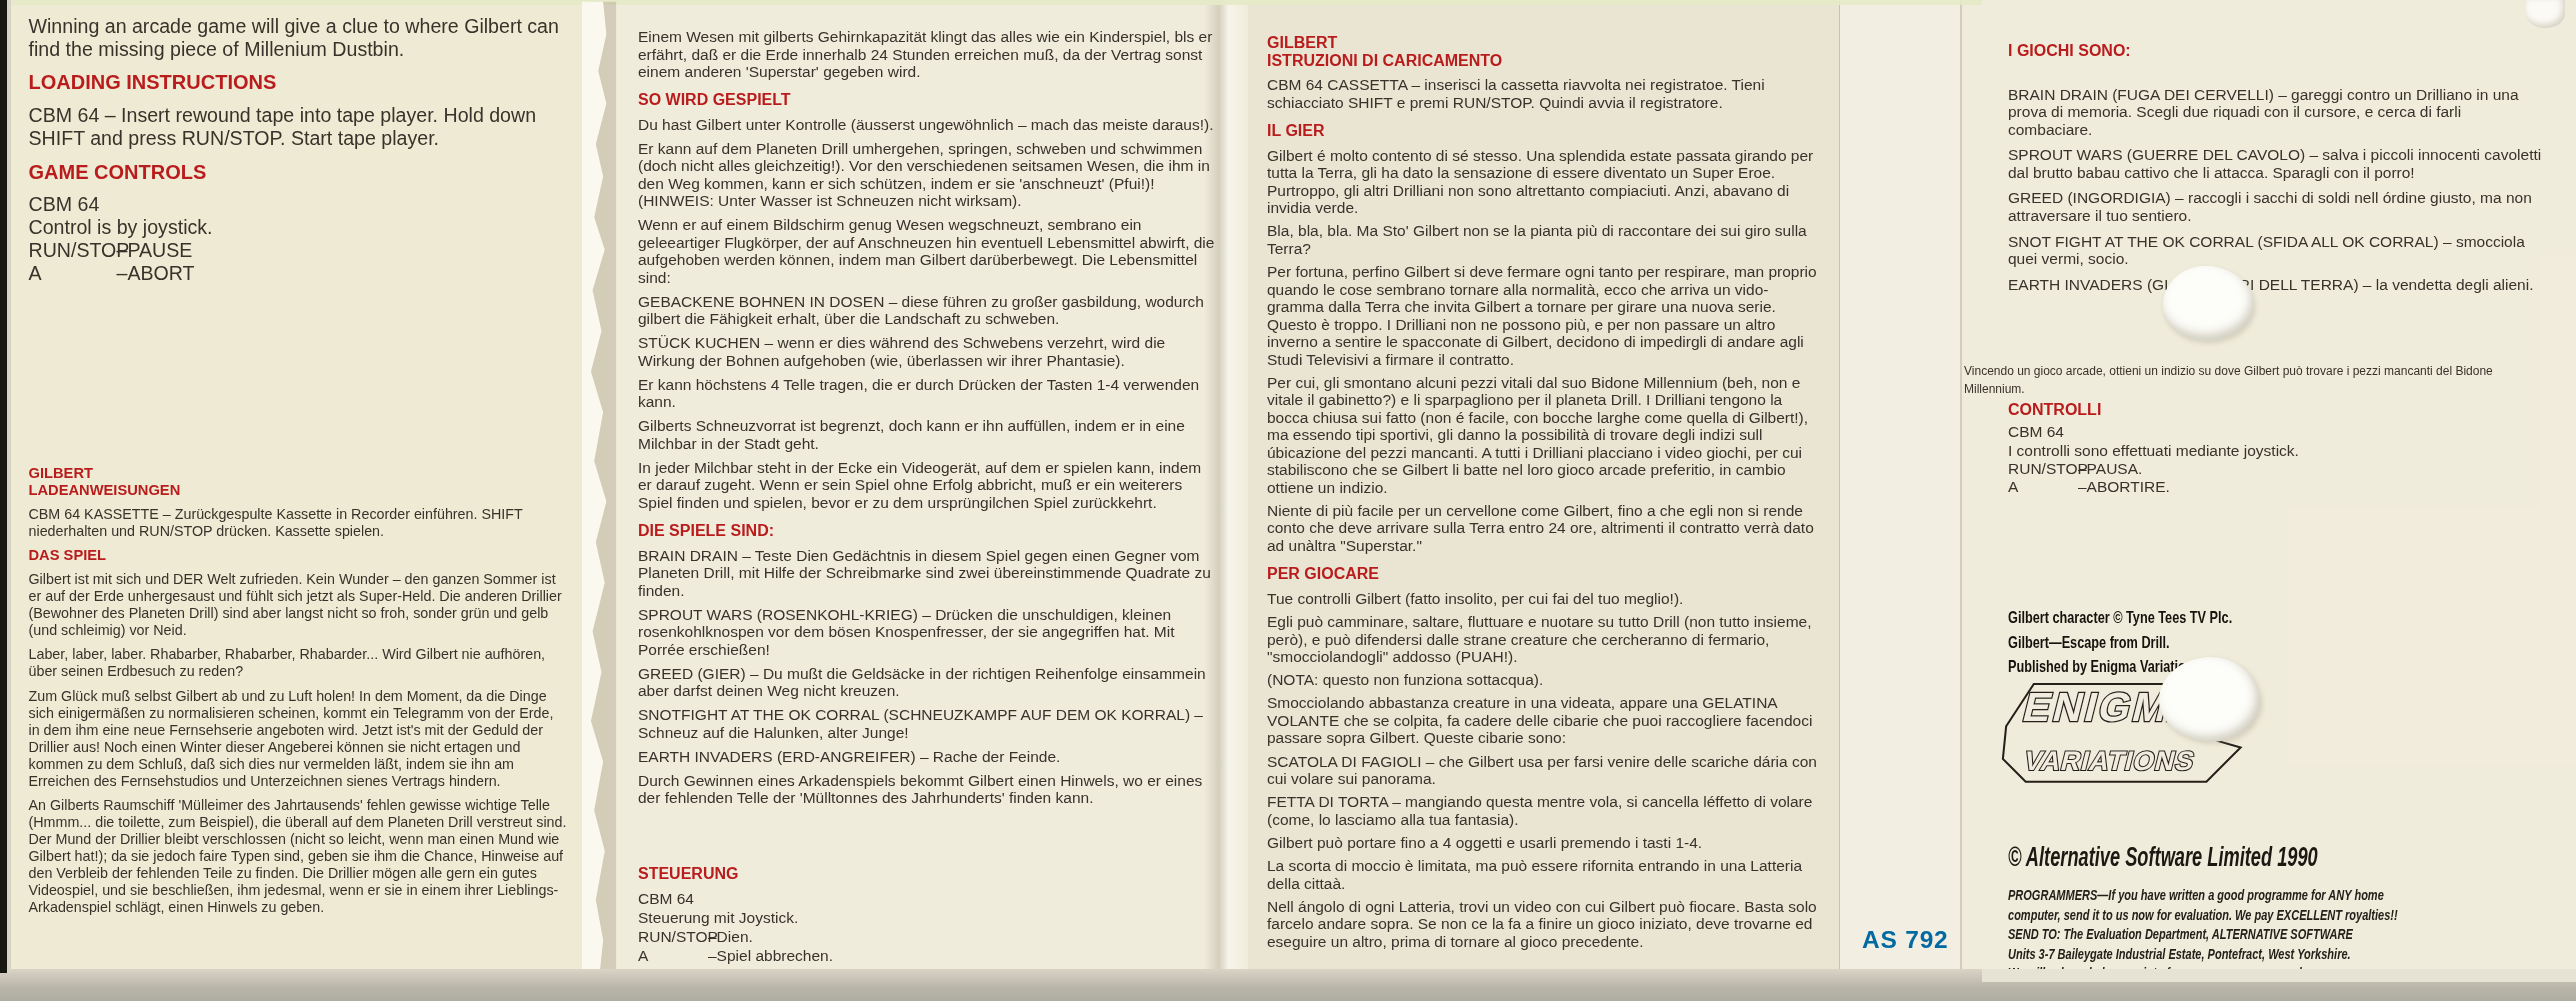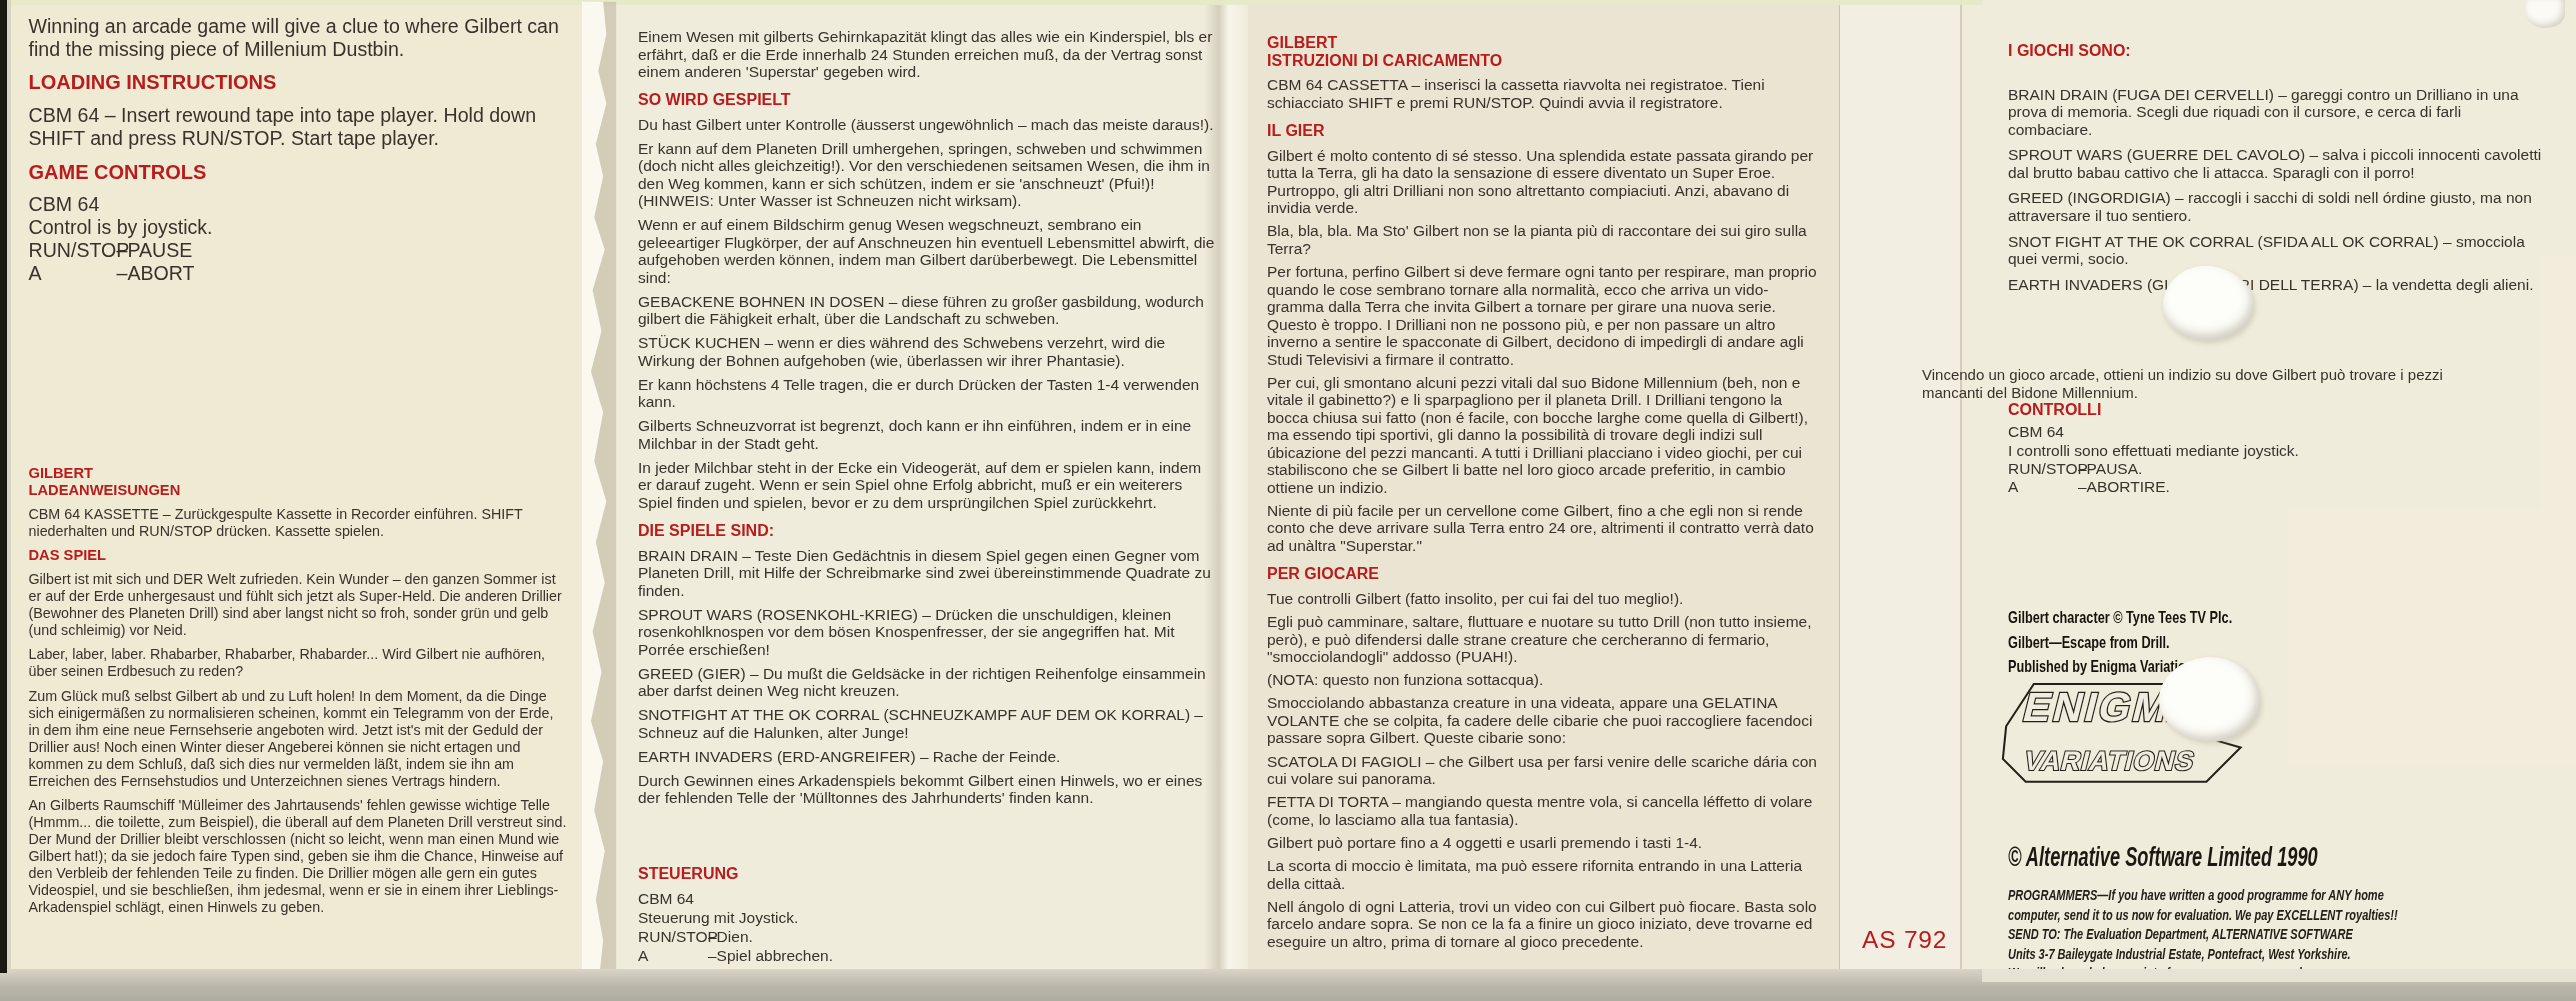--- a/index.html
+++ b/index.html
@@ -52,32 +52,32 @@
   #p2b .h3{font-size:16px;margin:0 0 5.7px;}
   #p2b .k{width:70px;flex:none;}
   #p3{left:1267px;top:34px;width:558px;font-size:15.5px;line-height:17.5px;}
   #p3 p{margin:0 0 5.7px;}
   #p3 .h3{font-size:16px;}
   #p3 .h3b{margin:10.6px 0 7.3px;}
   #p3 .titlegap{height:7.3px;}
   #p4games{left:2008px;top:42px;width:540px;font-size:15.5px;line-height:17.5px;}
   #p4games .h3{font-size:16px;margin:0 0 26px;}
   #p4games p{margin:0 0 8.2px;}
-  #p4win{left:1922px;top:351px;width:540px;font-size:15px;line-height:17.5px;}
+  #p4win{left:1964px;top:351px;width:540px;font-size:12px;line-height:17.5px;}
   #p4ctrl{left:2008px;top:401px;width:540px;font-size:15.5px;line-height:18.3px;}
   #p4ctrl .h3{font-size:16px;margin:0 0 4px;}
   #p4ctrl .k{width:70px;flex:none;}
   #p4credits{left:2008px;top:605px;font-size:16.3px;font-weight:700;line-height:24.5px;
     color:#16120d;transform:scaleX(.78);transform-origin:0 0;white-space:nowrap;}
   #p4logo{left:1998px;top:679px;width:254px;height:106px;}
   #p4copy{left:2008px;top:840px;font-size:28.5px;font-style:italic;font-weight:700;
     color:#1c1812;transform:scaleX(.64);transform-origin:0 0;white-space:nowrap;}
   #p4prog{left:2008px;top:886px;font-size:14.7px;font-weight:700;font-style:italic;
     line-height:19.6px;color:#23201a;transform:scaleX(.75);transform-origin:0 0;white-space:nowrap;}
-  #spinecode{left:1862px;top:926px;font-size:24.5px;font-weight:400;letter-spacing:0.8px;color:#b91c1c;}
+  #spinecode{left:1862px;top:926px;font-size:24.5px;font-weight:700;letter-spacing:0.8px;color:#0369a1;}
 </style>
 </head>
 <body>
 
 <div class="paper">
   <div class="tint" id="tint1"></div>
   <div class="tint" id="tint2"></div>
   <div class="tint" id="tint3"></div>
   <div class="tint" id="tint4"></div>
   <div class="abs" id="spine"></div>
@@ -116,21 +116,21 @@
   <section class="panel" id="p2a">
     <p>Einem Wesen mit gilberts Gehirnkapazität klingt das alles wie ein Kinderspiel, bls er erfährt, daß er die Erde innerhalb 24 Stunden erreichen muß, da der Vertrag sonst einem anderen 'Superstar' gegeben wird.</p>
     <div class="h h3">SO WIRD GESPIELT</div>
     <p>Du hast Gilbert unter Kontrolle (äusserst ungewöhnlich – mach das meiste daraus!).</p>
     <p>Er kann auf dem Planeten Drill umhergehen, springen, schweben und schwimmen (doch nicht alles gleichzeitig!). Vor den verschiedenen seitsamen Wesen, die ihm in den Weg kommen, kann er sich schützen, indem er sie 'anschneuzt' (Pfui!)!</p>
     <p class="joined">(HINWEIS: Unter Wasser ist Schneuzen nicht wirksam).</p>
     <p>Wenn er auf einem Bildschirm genug Wesen wegschneuzt, sembrano ein geleeartiger Flugkörper, der auf Anschneuzen hin eventuell Lebensmittel abwirft, die aufgehoben werden können, indem man Gilbert darüberbewegt. Die Lebensmittel sind:</p>
     <p>GEBACKENE BOHNEN IN DOSEN – diese führen zu großer gasbildung, wodurch gilbert die Fähigkeit erhalt, über die Landschaft zu schweben.</p>
     <p>STÜCK KUCHEN – wenn er dies während des Schwebens verzehrt, wird die Wirkung der Bohnen aufgehoben (wie, überlassen wir ihrer Phantasie).</p>
     <p>Er kann höchstens 4 Telle tragen, die er durch Drücken der Tasten 1-4 verwenden kann.</p>
-    <p>Gilberts Schneuzvorrat ist begrenzt, doch kann er ihn einführen, indem er in eine Milchbar in der Stadt geht.</p>
+    <p>Gilberts Schneuzvorrat ist begrenzt, doch kann er ihn auffüllen, indem er in eine Milchbar in der Stadt geht.</p>
     <p>In jeder Milchbar steht in der Ecke ein Videogerät, auf dem er spielen kann, indem er darauf zugeht. Wenn er sein Spiel ohne Erfolg abbricht, muß er ein weiterers Spiel finden und spielen, bevor er zu dem ursprüngilchen Spiel zurückkehrt.</p>
     <div class="h h3">DIE SPIELE SIND:</div>
     <p>BRAIN DRAIN – Teste Dien Gedächtnis in diesem Spiel gegen einen Gegner vom Planeten Drill, mit Hilfe der Schreibmarke sind zwei übereinstimmende Quadrate zu finden.</p>
     <p>SPROUT WARS (ROSENKOHL-KRIEG) – Drücken die unschuldigen, kleinen rosenkohlknospen vor dem bösen Knospenfresser, der sie angegriffen hat. Mit Porrée erschießen!</p>
     <p>GREED (GIER) – Du mußt die Geldsäcke in der richtigen Reihenfolge einsammein aber darfst deinen Weg nicht kreuzen.</p>
     <p>SNOTFIGHT AT THE OK CORRAL (SCHNEUZKAMPF AUF DEM OK KORRAL) – Schneuz auf die Halunken, alter Junge!</p>
     <p>EARTH INVADERS (ERD-ANGREIFER) – Rache der Feinde.</p>
     <p>Durch Gewinnen eines Arkadenspiels bekommt Gilbert einen Hinwels, wo er eines der fehlenden Telle der 'Mülltonnes des Jahrhunderts' finden kann.</p>
   </section>
 

